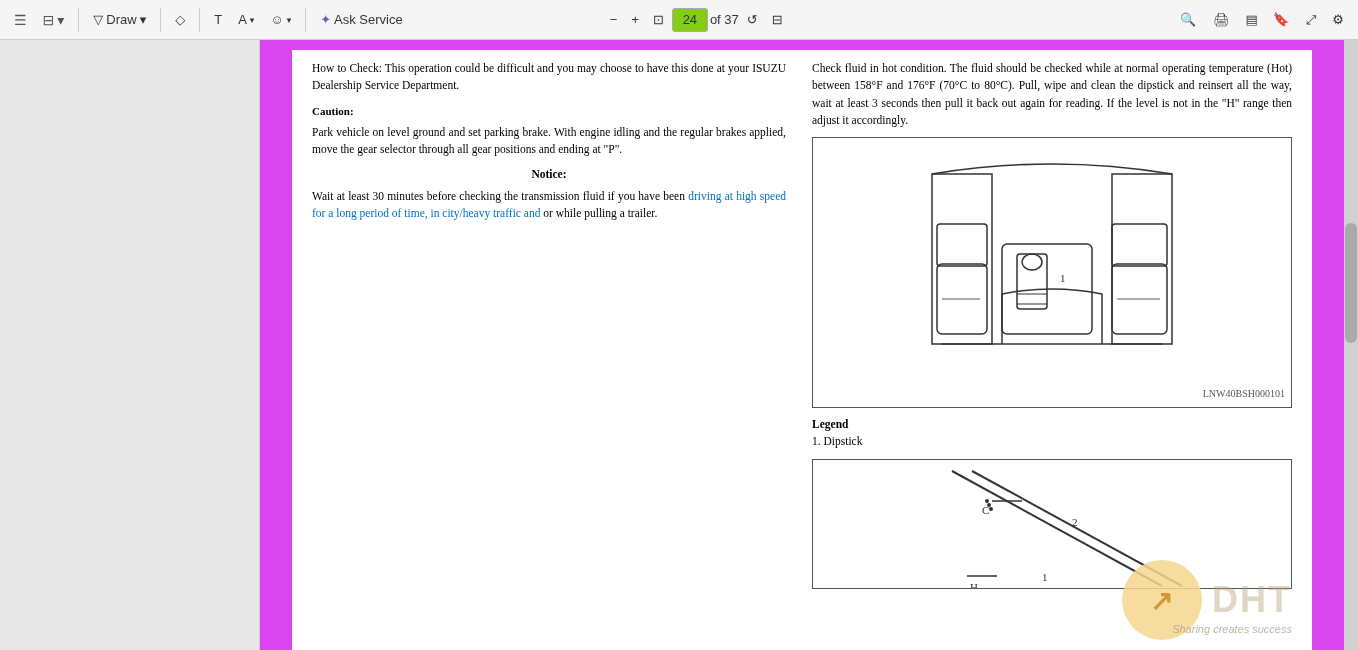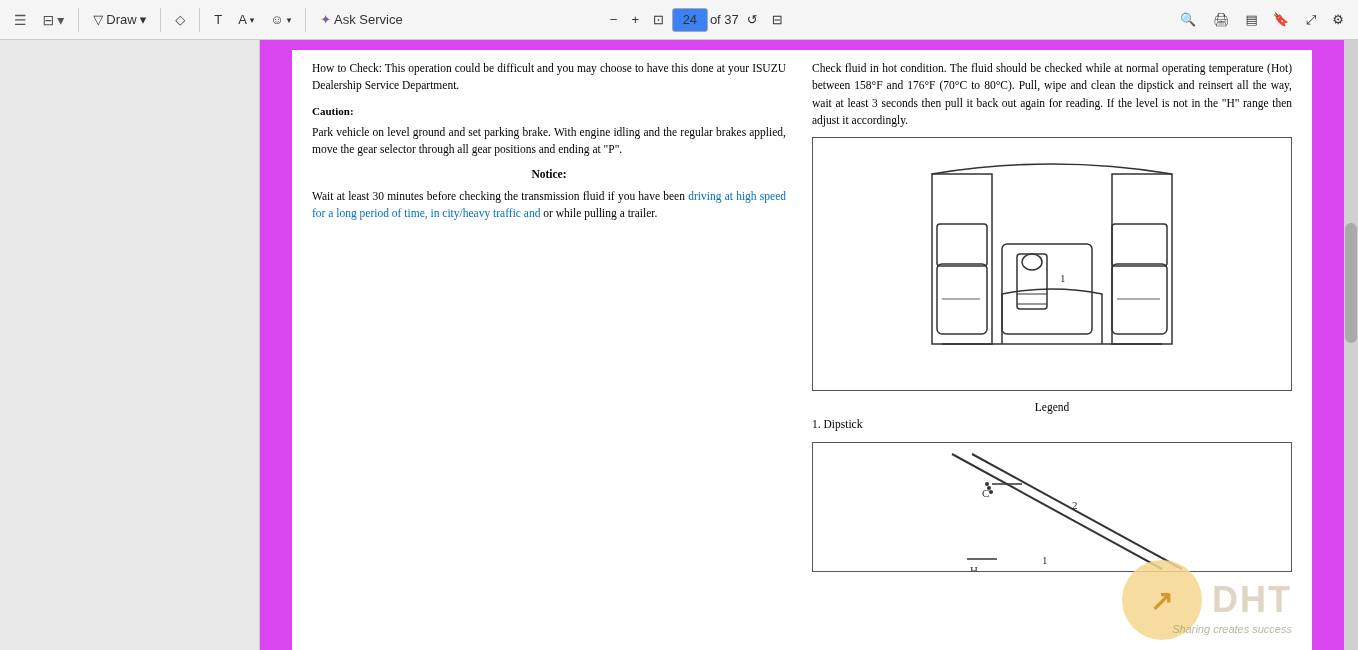--- a/index.html
+++ b/index.html
@@ -54,21 +54,21 @@
       margin-left: auto;
       margin-right: auto;
     }
     .page-input {
       width: 36px;
       height: 24px;
       text-align: center;
       border: 1px solid #aaa;
       border-radius: 3px;
       font-size: 13px;
-      background: #3b82f6;
+      background: #84cc16;
       color: #333;
     }
     .page-label {
       font-size: 13px;
       color: #333;
     }
     .toolbar-right {
       display: flex;
       align-items: center;
       gap: 4px;
@@ -124,21 +124,21 @@
       width: 50%;
       padding: 10px 20px 10px 10px;
       font-size: 11.5px;
       line-height: 1.5;
       color: #000;
       font-family: 'Times New Roman', Times, serif;
     }
 
     .pdf-text { text-align: justify; margin-bottom: 6px; }
     .pdf-text .blue { color: #0070c0; }
-    .pdf-bold { font-weight: normal; text-align: center; }
+    .pdf-bold { font-weight: bold; }
 
     .figure-box {
       border: 1px solid #555;
       margin: 8px 0;
       padding: 6px;
       position: relative;
     }
 
     .figure-box svg {
       display: block;
@@ -366,20 +366,21 @@
             <path d="M20,30 Q140,10 260,30" fill="none" stroke="#333" stroke-width="1.5"></path>
 
             <path d="M90,200 L90,150 Q140,140 190,150 L190,200" fill="none" stroke="#333" stroke-width="1.5"></path>
 
             <line x1="105" y1="160" x2="135" y2="160" stroke="#333" stroke-width="1"></line>
             <line x1="105" y1="150" x2="135" y2="150" stroke="#333" stroke-width="1"></line>
 
             <line x1="30" y1="155" x2="68" y2="155" stroke="#333" stroke-width="0.8"></line>
             <line x1="205" y1="155" x2="248" y2="155" stroke="#333" stroke-width="0.8"></line>
           </svg>
+          <div class="figure-label">LNW40BSH000101</div>
         </div>
 
         <div class="legend-section">
           <p class="pdf-bold">Legend</p>
           <p>1.  Dipstick</p>
         </div>
 
         <div class="figure-box" style="margin-top:8px; height:130px; overflow:hidden;">
           <svg width="280" height="130" viewBox="0 0 280 130">
 

